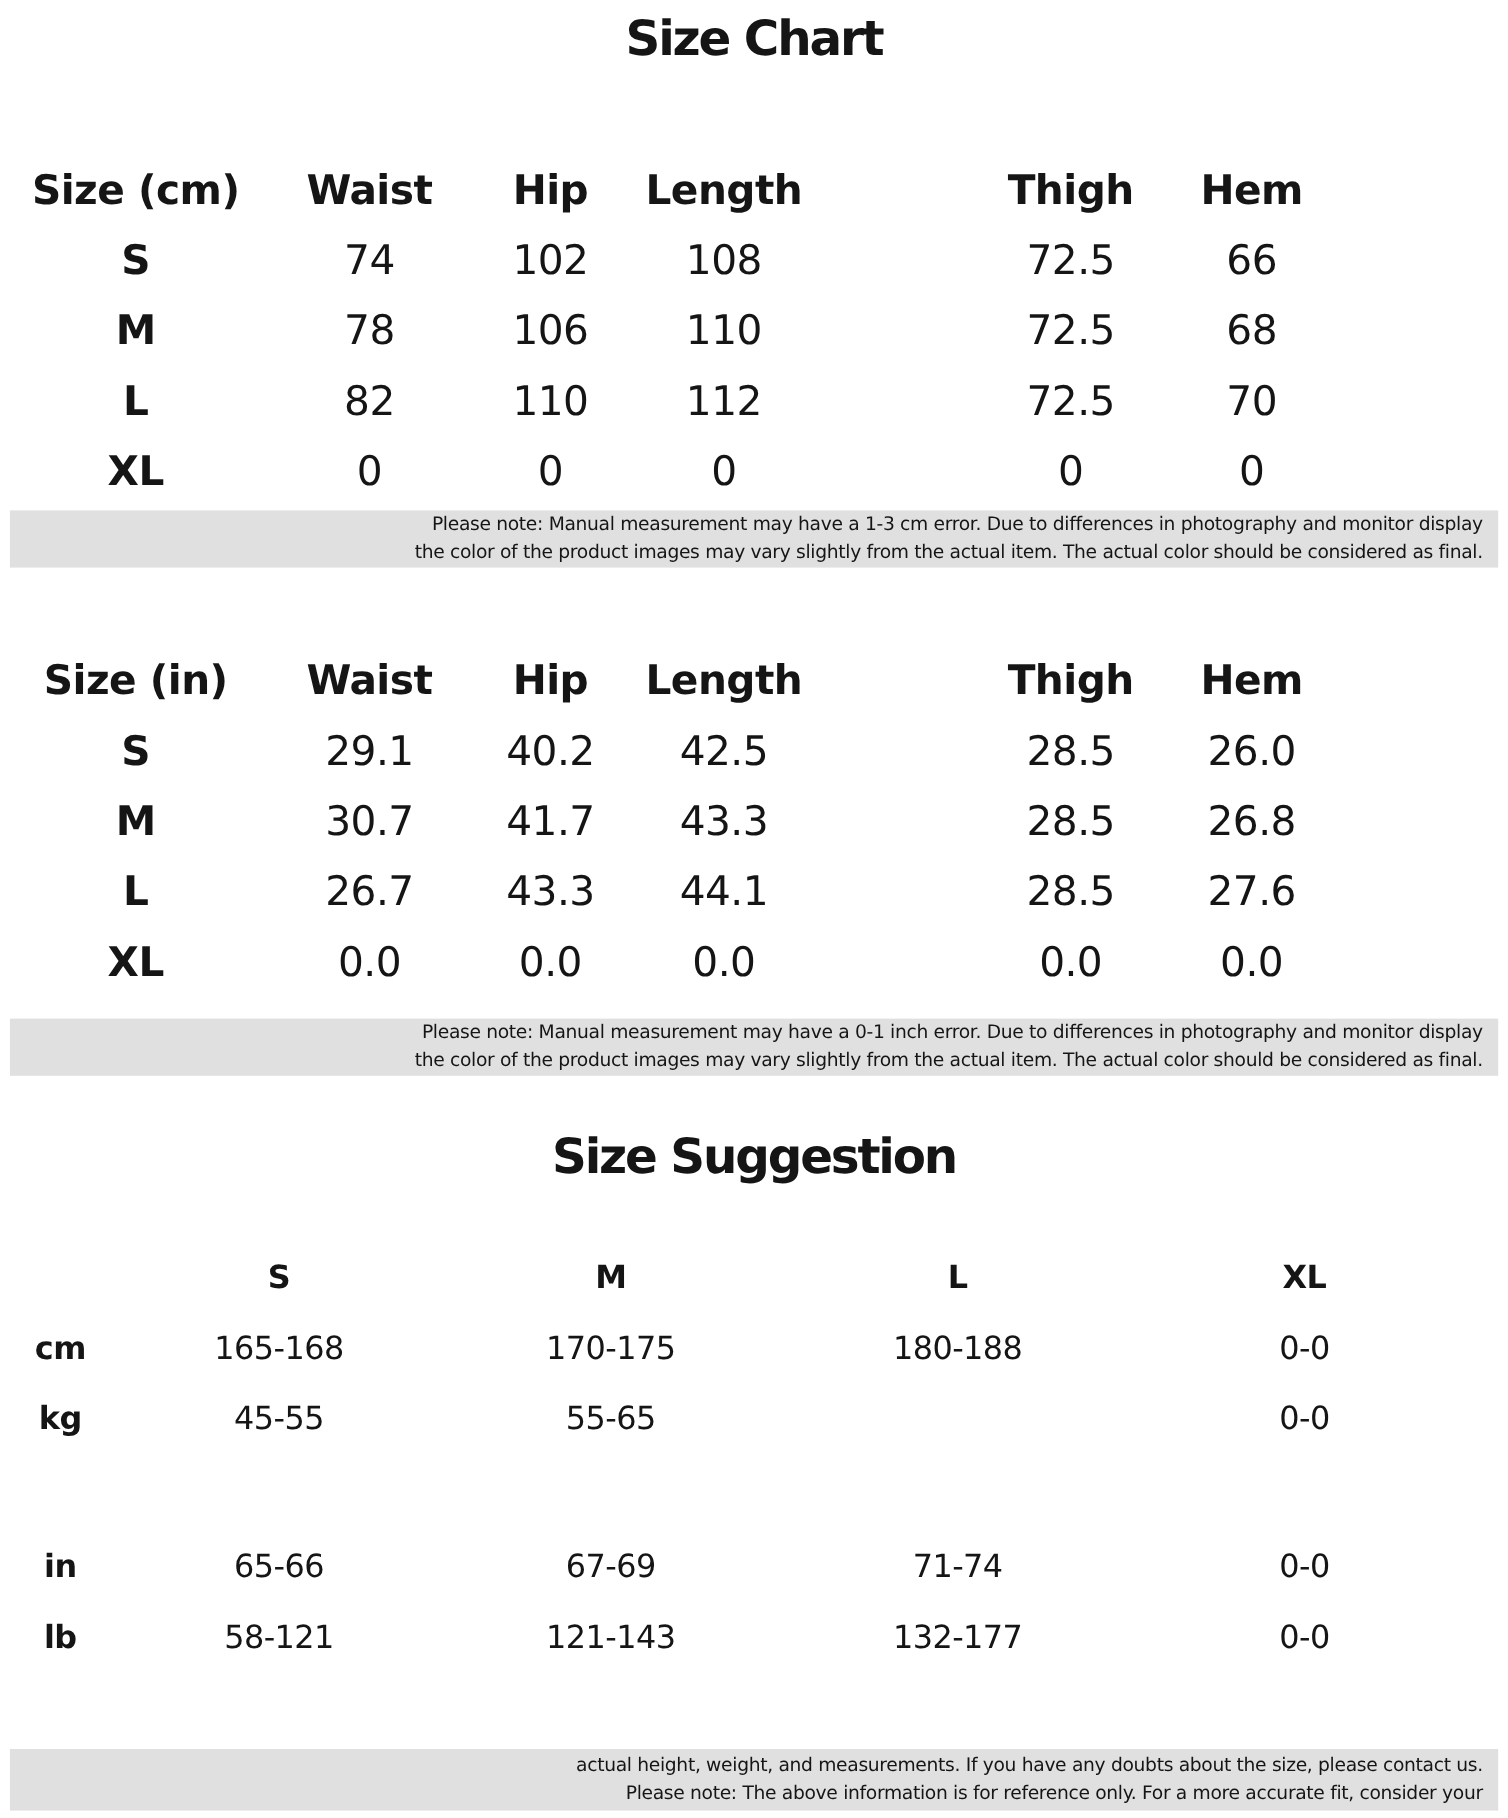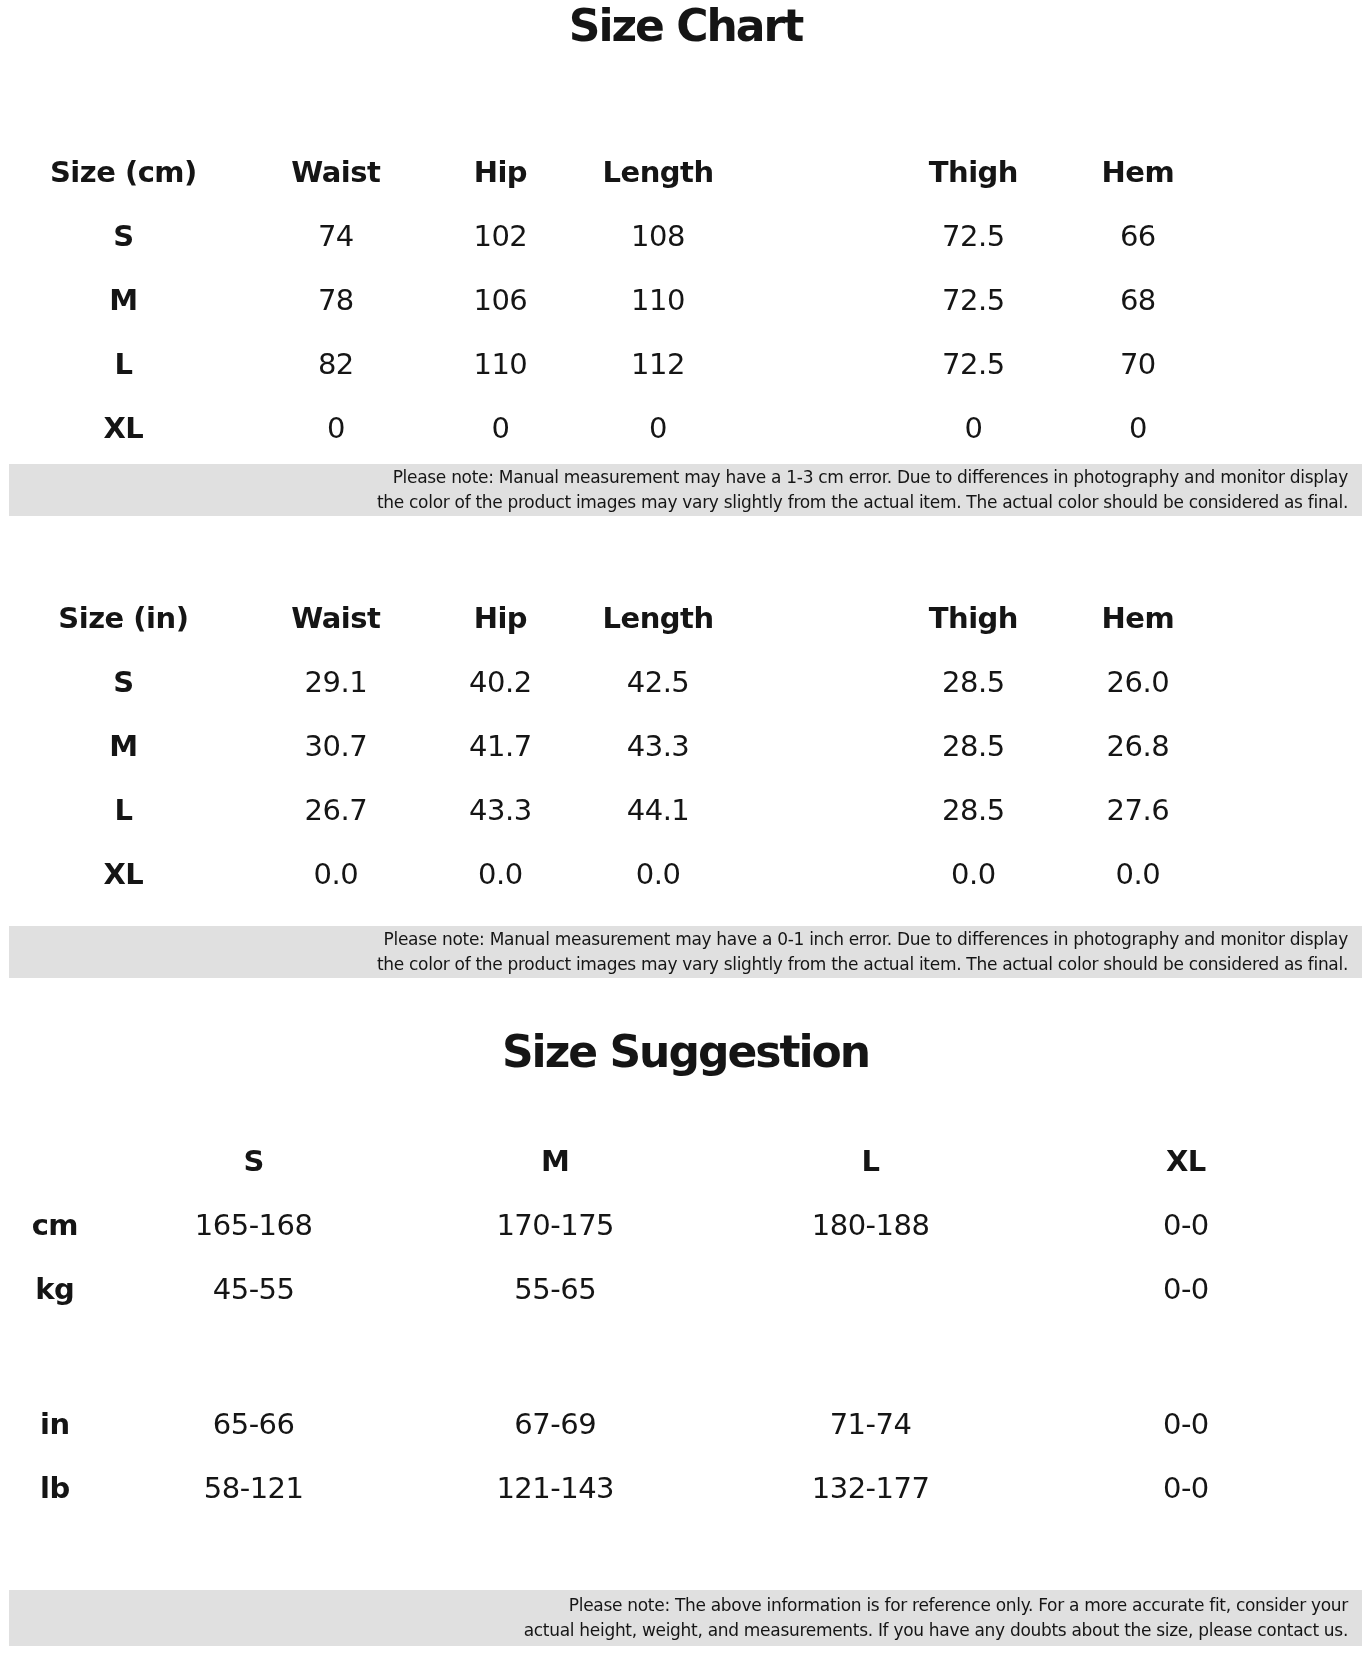--- a/index.html
+++ b/index.html
@@ -13,34 +13,34 @@
   }
   .page { width: 1371px; height: 1653px; background: #ffffff; }
 
   .title {
     text-align: center;
     font-size: 44px;
     font-weight: bold;
     line-height: 52px;
     letter-spacing: -2px;
   }
-  .title--main { height: 62px; }
+  .title--main { padding-top: 10px; height: 62px; }
   .title--suggestion { margin-top: 48px; height: 52px; }
 
   
   .mtable { width: 100%; }
   .t1 { margin-top: 78px; }
   .t2 { margin-top: 70px; }
   .mt-row {
     display: grid;
     grid-template-columns: 18% 13% 11% 12% 11% 12% 12% 11%;
     height: 64px;
     align-items: center;
     text-align: center;
-    font-size: 29px;
+    font-size: 37px;
     letter-spacing: -0.5px;
   }
   .mc1 { grid-column: 1; }
   .mc2 { grid-column: 2; }
   .mc3 { grid-column: 3; }
   .mc4 { grid-column: 4; }
   .mc5 { grid-column: 6; }
   .mc6 { grid-column: 7; }
 
   .hdr { font-weight: bold; }
@@ -212,17 +212,17 @@
     <div class="sg-row">
       <div class="sc1 hdr">lb</div>
       <div class="sc2 val">58-121</div>
       <div class="sc3 val">121-143</div>
       <div class="sc4 val">132-177</div>
       <div class="sc5 val">0-0</div>
     </div>
   </section>
 
   <div class="note note--bottom">
+    <div class="note-line">actual height, weight, and measurements. If you have any doubts about the size, please contact us.</div>
     <div class="note-line">Please note: The above information is for reference only. For a more accurate fit, consider your</div>
-    <div class="note-line">actual height, weight, and measurements. If you have any doubts about the size, please contact us.</div>
   </div>
 
 </div>
 
 </body></html>

